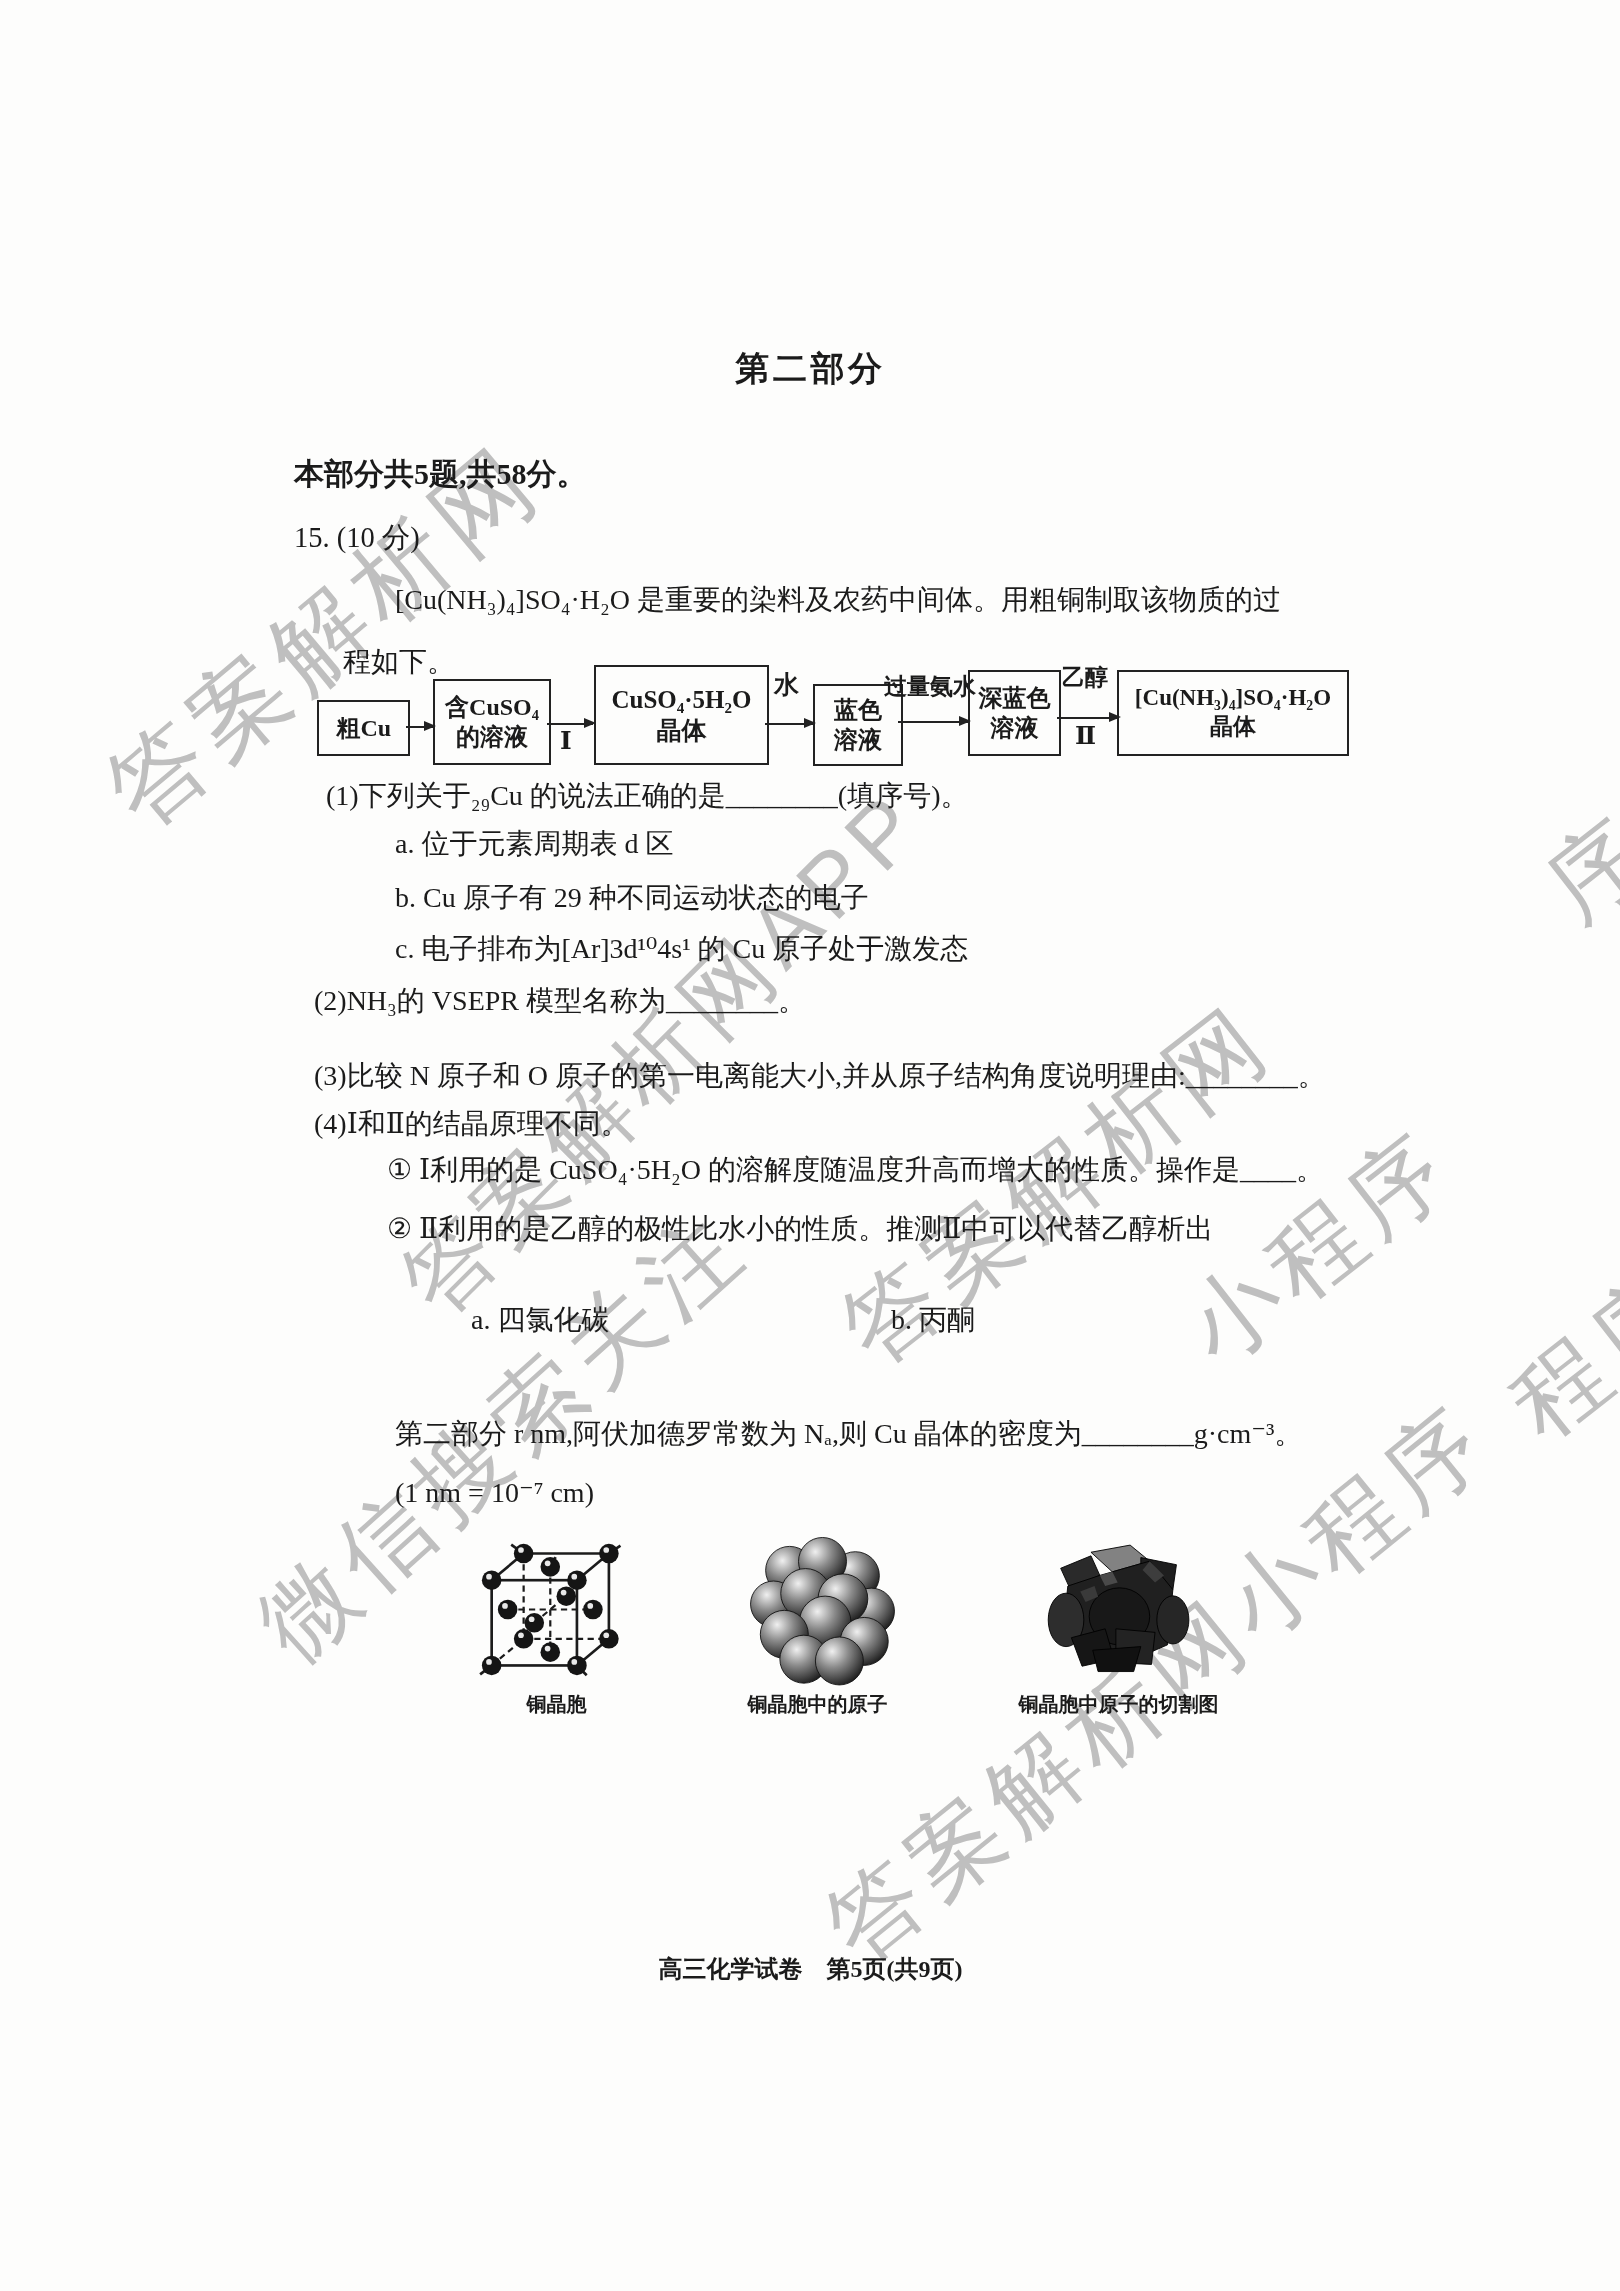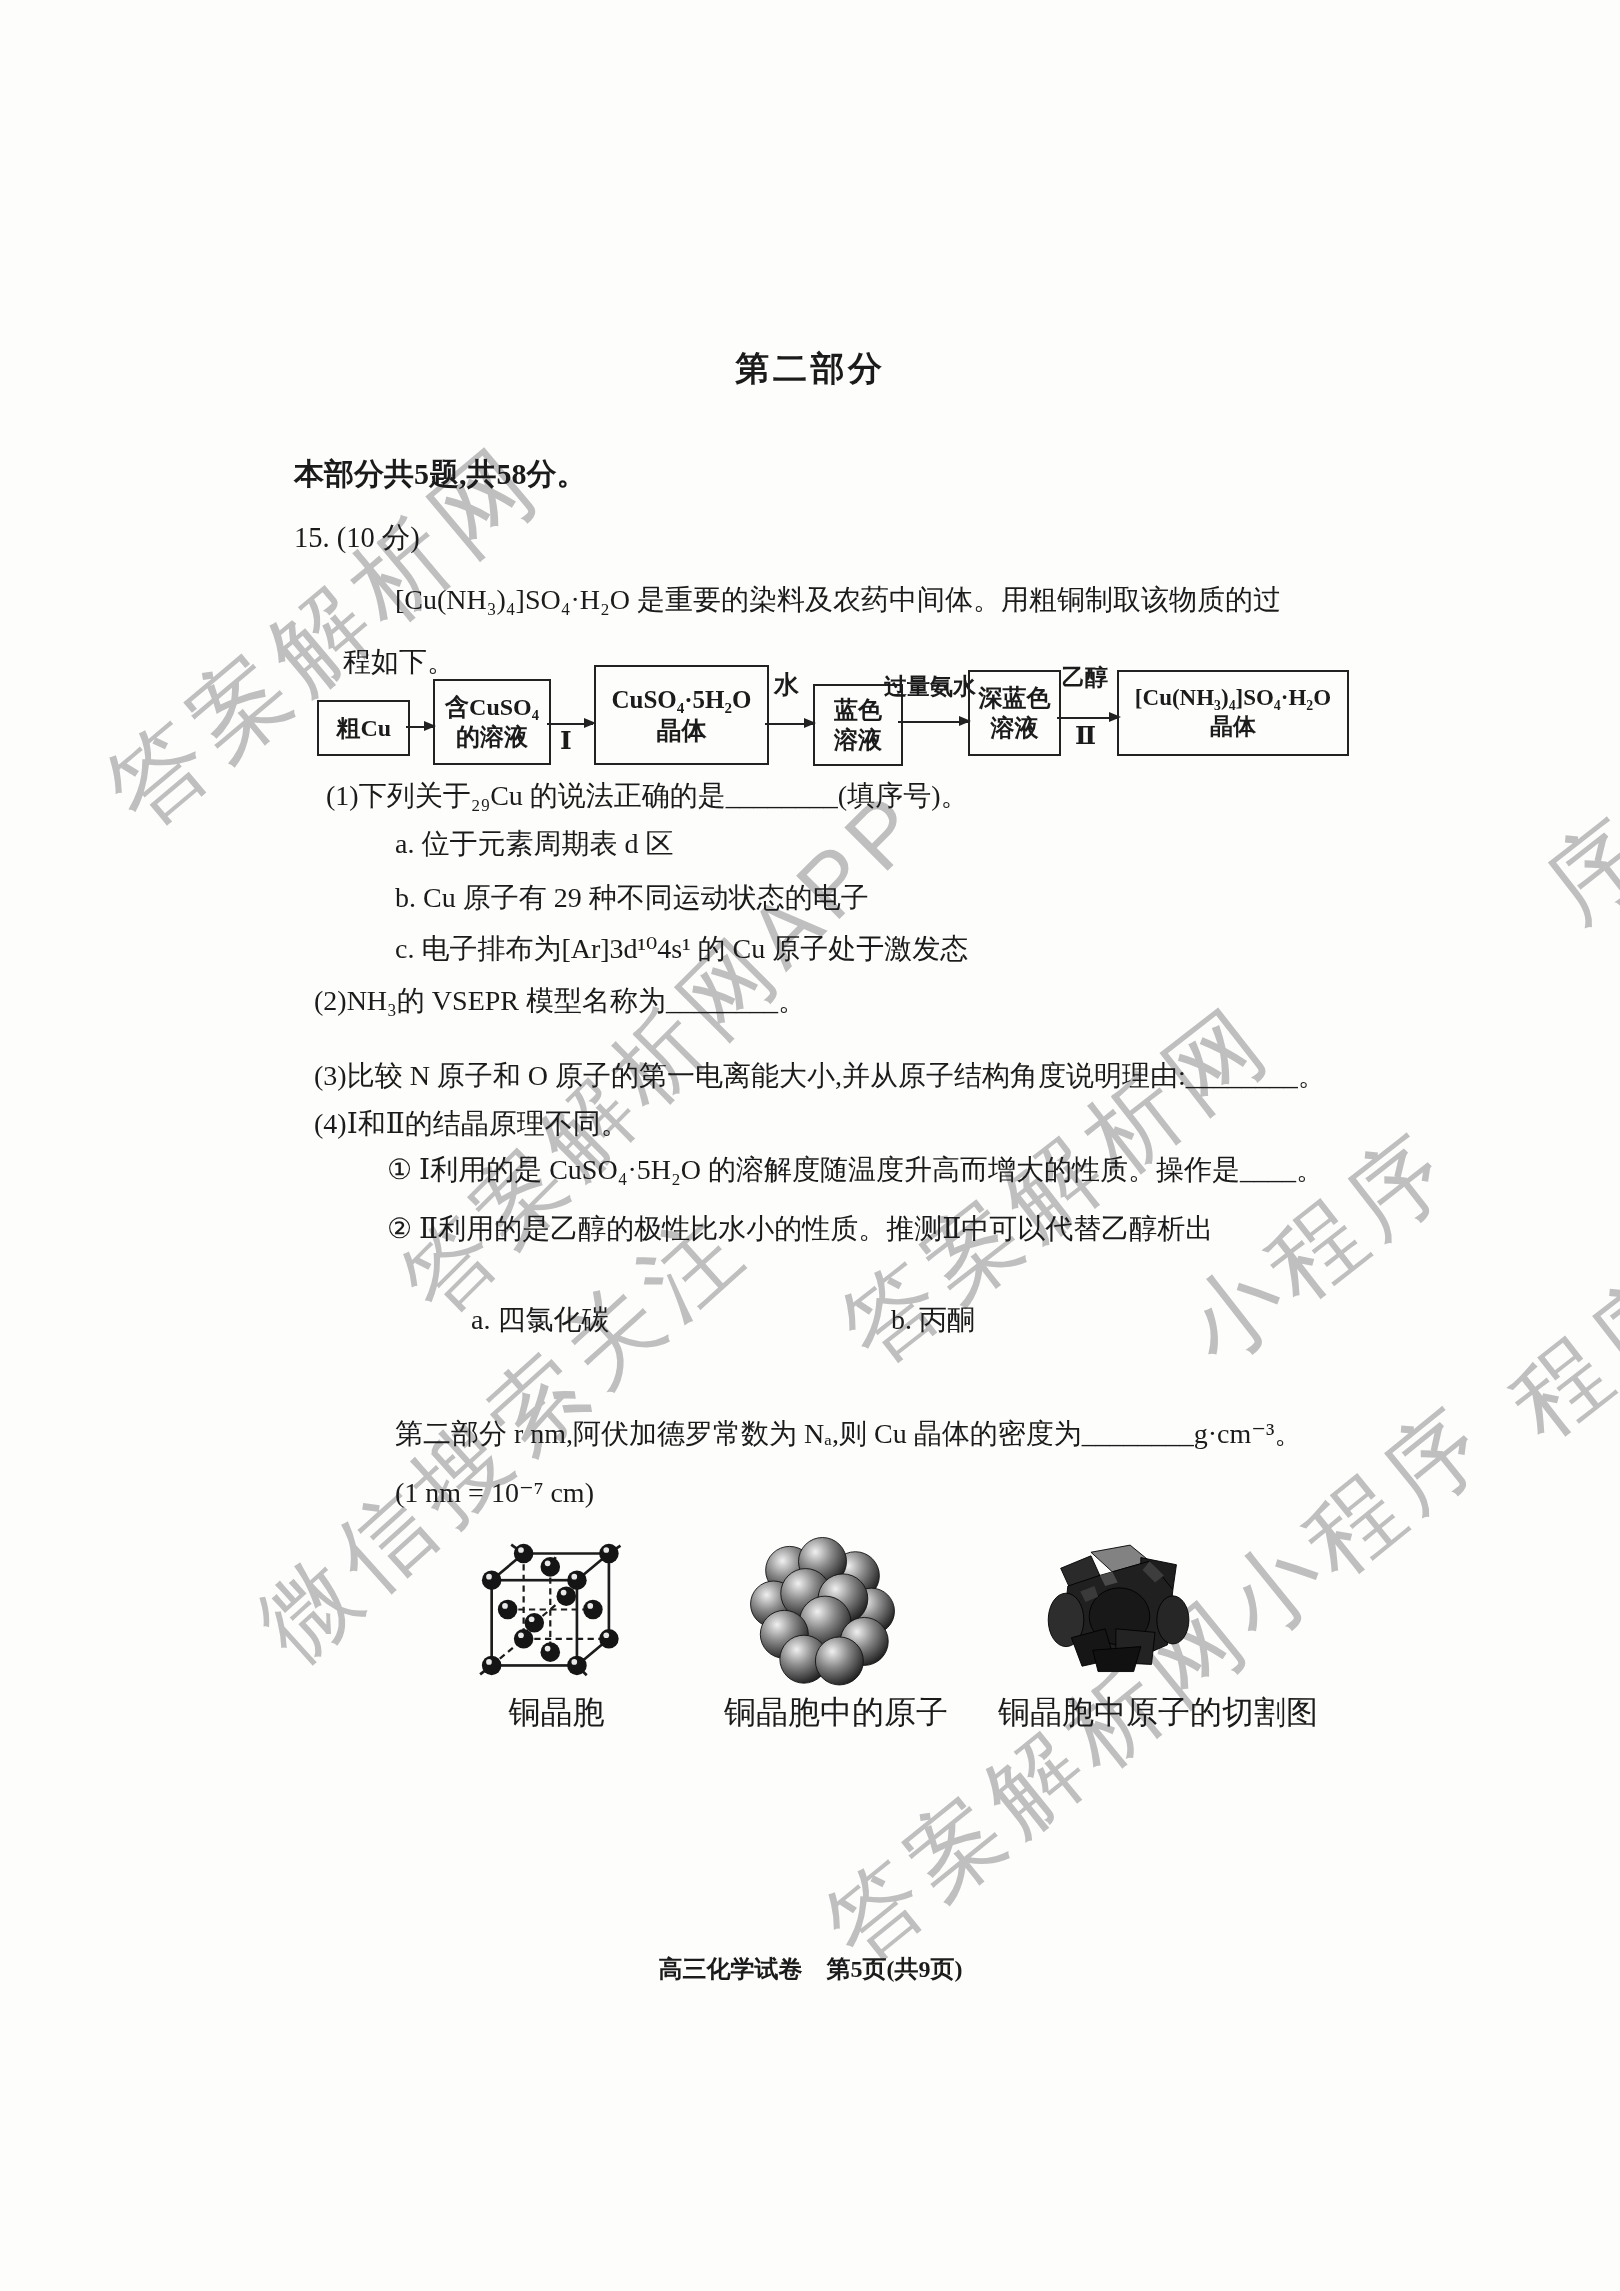--- a/index.html
+++ b/index.html
@@ -48,21 +48,21 @@
   .q3{left:314px;top:1057px;}
   .q4{left:314px;top:1105px;}
   .q4s1{left:387px;top:1151px;}
   .q4s2a{left:387px;top:1210px;}
   .q4s2b{left:437px;top:1244px;padding-top:25px;}
   .q4oa{left:471px;top:1301px;}
   .q4ob{left:891px;top:1301px;}
   .q5l1{left:314px;top:1353px;}
   .q5l2{left:395px;top:1415px;}
   .q5note{left:395px;top:1476px;}
-  .fig-caption{font-size:32px;font-weight:400;z-index:2;}
+  .fig-caption{font-size:20px;font-weight:700;z-index:2;}
   .cap1{left:463px;top:1691px;width:187px;text-align:center;}
   .cap2{left:724px;top:1691px;width:187px;text-align:center;}
   .cap3{left:998px;top:1691px;width:241px;text-align:center;}
   .footer{left:0;right:0;top:1953px;text-align:center;font-size:24px;font-weight:600;}
   
   #flow{position:absolute;left:303px;top:655px;width:1060px;height:120px;z-index:2;}
   .fbox{
     position:absolute;border:2.7px solid #222;background:transparent;
     display:flex;flex-direction:column;justify-content:center;align-items:center;
     font-size:24px;font-weight:600;line-height:1.25;text-align:center;

